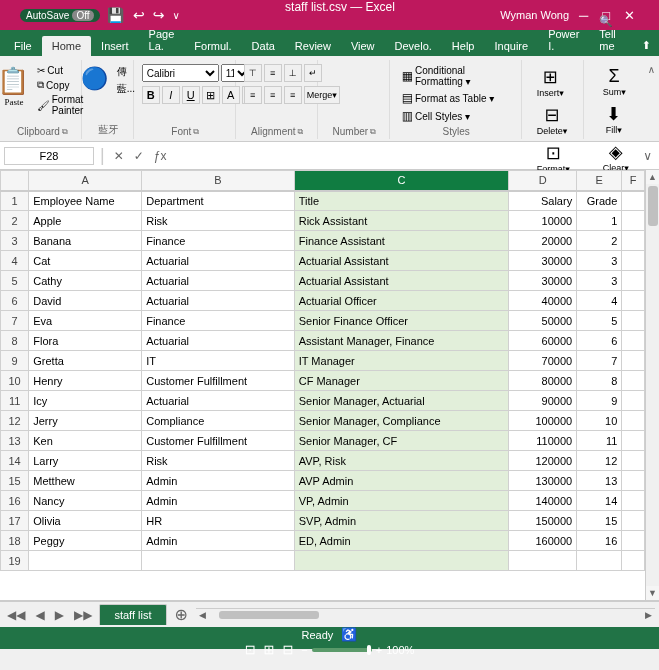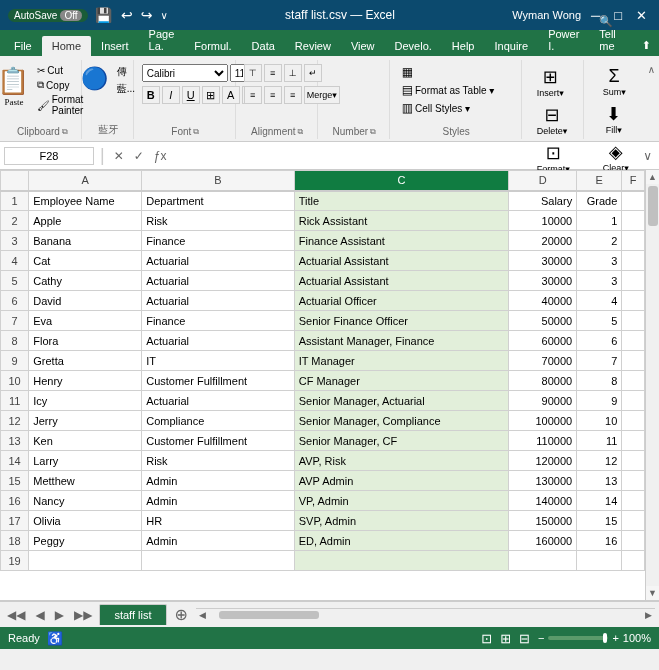--- a/index.html
+++ b/index.html
@@ -1,25 +1,24 @@
 <!DOCTYPE html>
 <html><head>
   <meta charset="utf-8">
   <style>
     * { margin: 0; padding: 0; box-sizing: border-box; }
     body { font-family: 'Segoe UI', Arial, sans-serif; font-size: 11px; background: #f0f0f0; width: 659px; height: 670px; overflow: hidden; }
 
     
     .titlebar {
-      background: #0c4a6e;
+      background: #be185d;
       color: white;
       height: 30px;
       display: flex;
-      align-items: center;
-      padding: 0 8px;
+      padding: 0 20px;
       justify-content: space-between;
     }
     .titlebar-left { display: flex; align-items: center; gap: 8px; font-size: 11px; }
     .titlebar-center { font-size: 12px; font-weight: normal; }
     .titlebar-right { display: flex; align-items: center; gap: 6px; }
     .titlebar-btn { color: white; font-size: 13px; cursor: pointer; padding: 0 4px; }
     .autosave-toggle {
       background: #1a5c38;
       border-radius: 10px;
       padding: 1px 6px;
@@ -230,20 +229,21 @@
     
     .status-bar {
       background: #217346;
       color: white;
       height: 22px;
       display: flex;
       align-items: center;
       justify-content: space-between;
       padding: 0 8px;
       font-size: 11px;
+      flex-direction: column;
     }
     .status-left { display: flex; align-items: center; gap: 8px; }
     .status-right { display: flex; align-items: center; gap: 8px; }
     .zoom-control { display: flex; align-items: center; gap: 4px; font-size: 11px; }
 
     
     .hscroll-bar {
       background: #f0f0f0;
       height: 14px;
       display: flex;
@@ -367,21 +367,21 @@
           <span>藍...</span>
         </div>
       </div>
     </div>
     <div class="ribbon-group-label">藍牙</div>
   </div>
 
   <div class="ribbon-group" style="min-width:100px;">
     <div class="ribbon-group-content" style="flex-direction:column; align-items:flex-start; width:100%;">
       <div style="display:flex; gap:2px; margin-bottom:2px;">
-        <select style="font-size:10px; width:86px; height:18px;">
+        <select style="font-size:10px; width:77px; height:18px;">
           <option>Calibri</option>
         </select>
         <select style="font-size:10px; width:30px; height:18px;">
           <option>11</option>
         </select>
       </div>
       <div style="display:flex; gap:2px;">
         <button style="font-size:11px; font-weight:bold; width:18px; height:18px; border:1px solid #ccc; background:#f0f0f0; cursor:pointer;">B</button>
         <button style="font-size:11px; font-style:italic; width:18px; height:18px; border:1px solid #ccc; background:#f0f0f0; cursor:pointer;">I</button>
         <button style="font-size:11px; text-decoration:underline; width:18px; height:18px; border:1px solid #ccc; background:#f0f0f0; cursor:pointer;">U</button>
@@ -421,20 +421,21 @@
     <div class="ribbon-group-label">
       Number
       <span style="font-size:8px;">⧉</span>
     </div>
   </div>
 
   <div class="ribbon-group" style="min-width:130px;">
     <div class="ribbon-group-content" style="flex-direction:column; align-items:flex-start; width:100%;">
       <div class="styles-dropdown">
         <span style="font-size:12px;">▦</span>
+        <span>Conditional Formatting ▾</span>
       </div>
       <div class="styles-dropdown">
         <span style="font-size:12px;">▤</span>
         <span>Format as Table ▾</span>
       </div>
       <div class="styles-dropdown">
         <span style="font-size:12px;">▥</span>
         <span>Cell Styles ▾</span>
       </div>
     </div>

